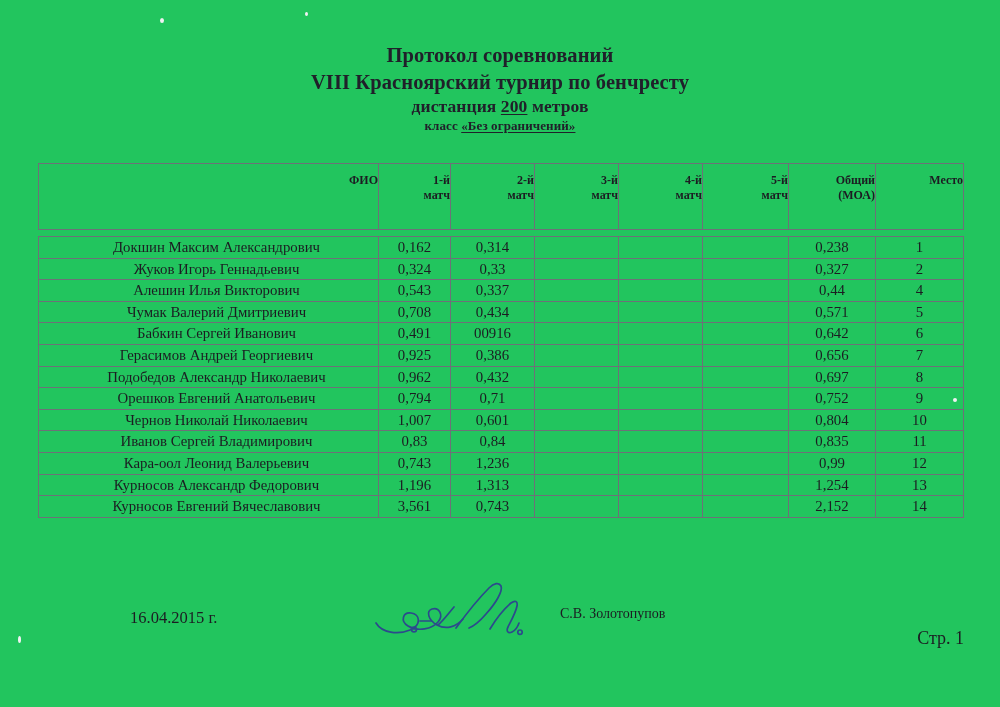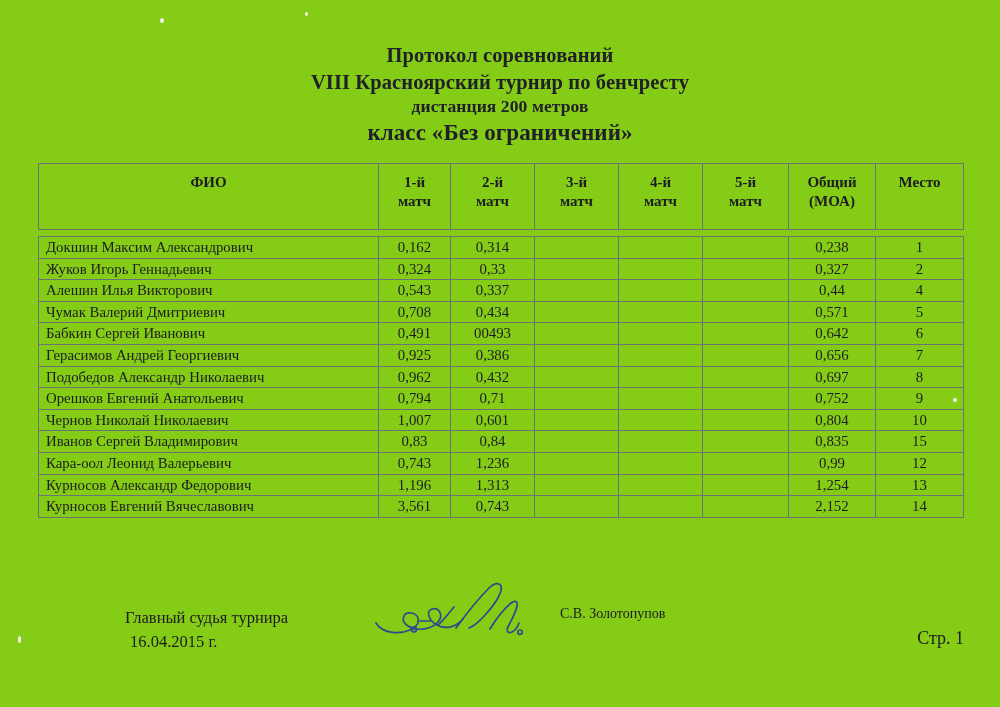--- a/index.html
+++ b/index.html
@@ -13,21 +13,21 @@
     height: 707px;
     position: relative;
     font-family: "Liberation Serif", "DejaVu Serif", serif;
     color: #1c1c22;
     overflow: hidden;
   }
 
   .page {
     position: absolute;
     inset: 0;
-    background: #84cc16;
+    background: #22c55e;
   }
 
   
   .speck {
     position: absolute;
     background: #f1f1f3;
     border-radius: 50%;
     pointer-events: none;
   }
 
@@ -41,22 +41,22 @@
   }
   .title-line {
     font-weight: bold;
     line-height: 1.30;
     color: #20202a;
     letter-spacing: 0.1px;
   }
   .title-1 { font-size: 20.5px; }
   .title-2 { font-size: 20.5px; }
   .title-3 { font-size: 17.5px; }
-  .title-4 { font-size: 23px; }
-  .u { text-underline-offset: 2px; }
+  .title-4 { font-size: 13px; }
+  .u { text-decoration: underline; text-underline-offset: 2px; }
 
   
   .head-table, .body-table {
     position: absolute;
     border-collapse: collapse;
     table-layout: fixed;
     left: 38px;
     width: 925px;
   }
   .head-table { top: 163px; }
@@ -69,39 +69,39 @@
     font-size: 14.5px;
     color: #1c1c22;
     background: transparent;
   }
 
   .head-table th {
     font-weight: bold;
     vertical-align: top;
     padding-top: 9px;
     height: 56px;
-    text-align: center;
+    text-align: right;
     line-height: 1.28;
-    font-size: 15px;
+    font-size: 12px;
   }
   .head-table th.fio-head {
     vertical-align: top;
     padding-top: 9px;
   }
 
   .body-table td {
     height: 20.6px;
     line-height: 20.6px;
     text-align: center;
     font-size: 14.8px;
     white-space: nowrap;
   }
   .body-table td.name {
-    text-align: left;
-    padding-left: 7px;
+    text-align: center;
+    padding-left: 16px;
     font-size: 14.8px;
   }
   .body-table td.empty { }
 
   
   .footer {
     position: absolute;
     left: 125px;
     top: 606px;
     font-size: 16.5px;
@@ -225,21 +225,21 @@
           <td>0,434</td>
           <td class="empty"></td>
           <td class="empty"></td>
           <td class="empty"></td>
           <td>0,571</td>
           <td>5</td>
         </tr>
         <tr>
           <td class="name">Бабкин Сергей Иванович</td>
           <td>0,491</td>
-          <td>00493</td>
+          <td>00916</td>
           <td class="empty"></td>
           <td class="empty"></td>
           <td class="empty"></td>
           <td>0,642</td>
           <td>6</td>
         </tr>
         <tr>
           <td class="name">Герасимов Андрей Георгиевич</td>
           <td>0,925</td>
           <td>0,386</td>
@@ -280,21 +280,21 @@
           <td>10</td>
         </tr>
         <tr>
           <td class="name">Иванов Сергей Владимирович</td>
           <td>0,83</td>
           <td>0,84</td>
           <td class="empty"></td>
           <td class="empty"></td>
           <td class="empty"></td>
           <td>0,835</td>
-          <td>15</td>
+          <td>11</td>
         </tr>
         <tr>
           <td class="name">Кара-оол Леонид Валерьевич</td>
           <td>0,743</td>
           <td>1,236</td>
           <td class="empty"></td>
           <td class="empty"></td>
           <td class="empty"></td>
           <td>0,99</td>
           <td>12</td>
@@ -316,21 +316,20 @@
           <td class="empty"></td>
           <td class="empty"></td>
           <td class="empty"></td>
           <td>2,152</td>
           <td>14</td>
         </tr>
       </tbody>
   </table>
 
   <div class="footer">
-    <div>Главный судья турнира</div>
     <div class="date">16.04.2015 г.</div>
   </div>
 
   <div class="signature">
     <svg viewBox="0 0 190 62" width="190" height="62" aria-hidden="true">
       <g fill="none" stroke="#2c4a8c" stroke-width="1.7" stroke-linecap="round" stroke-linejoin="round">
         <path d="M8 42 C14 52 30 54 42 49 C54 44 52 33 43 32 C35 31 32 40 40 45 C50 51 64 48 70 41 C76 34 71 26 64 28 C58 30 60 39 69 44 C78 49 88 46 95 38"></path>
         <path d="M70 44 C75 40 80 33 86 26"></path>
         <path d="M88 47 C96 36 108 20 121 7 C126 2 131 1 133 5 C135 10 128 22 118 33 C112 40 106 45 101 47"></path>
         <path d="M122 48 C128 38 136 28 143 22 C147 19 150 20 149 25 C148 31 143 40 140 46 C138 50 140 53 144 51 C148 49 150 45 151 42"></path>

